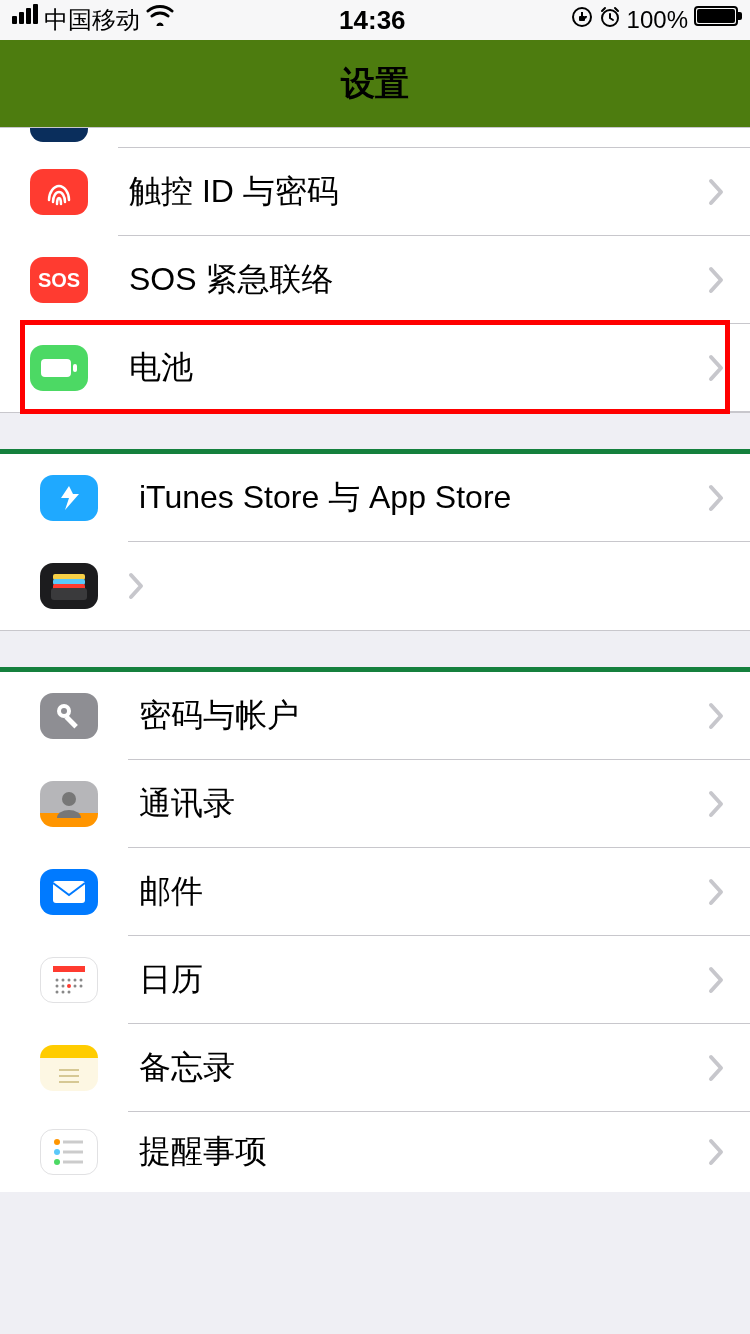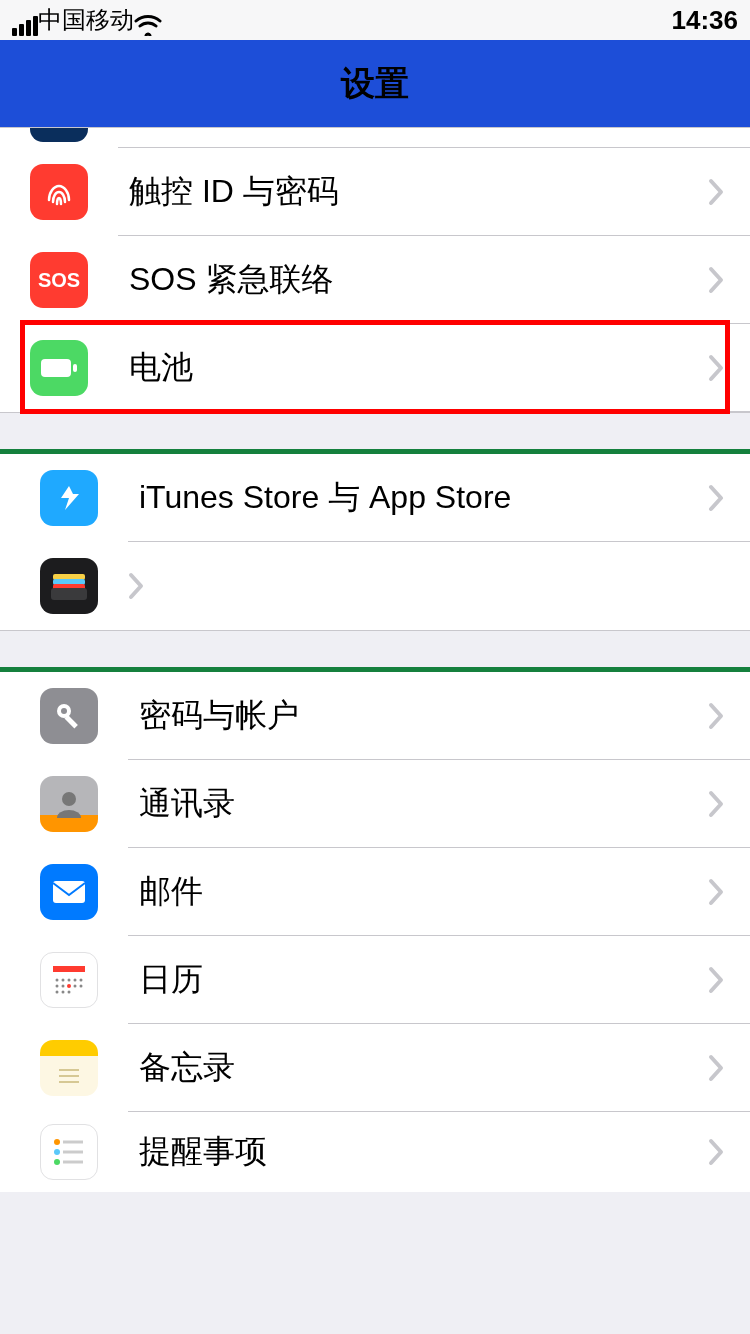--- a/index.html
+++ b/index.html
@@ -8,54 +8,54 @@
     height: 40px;
     background: #f7f7f8;
     display: flex;
     align-items: center;
     justify-content: space-between;
     padding: 0 12px;
     font-size: 24px;
     font-weight: 500;
     color: #000;
   }
-  .status-left, .status-right { display: flex; align-items: flex-end; }
+  .status-left, .status-right { display: flex; align-items: flex-start; gap: 6px; }
   .signal { display: flex; align-items: flex-end; gap: 2px; }
   .signal span { width: 5px; background: #000; border-radius: 1px; }
   .signal span:nth-child(1){height:8px}
   .signal span:nth-child(2){height:12px}
   .signal span:nth-child(3){height:16px}
   .signal span:nth-child(4){height:20px}
   .carrier { font-size: 24px; }
   .wifi-icon { font-size: 24px; }
   .time { font-size: 26px; font-weight:600; }
   .lock-rot { font-size:22px; }
   .alarm { font-size:22px; }
   .batt-pct { font-size:24px; }
   .batt-icon { display:inline-block; width:44px; height:20px; border:2px solid #000; border-radius:4px; position:relative; }
   .batt-icon::after { content:""; position:absolute; right:-6px; top:4px; width:4px; height:8px; background:#000; border-radius:0 2px 2px 0;}
   .batt-fill { position:absolute; left:1px; top:1px; bottom:1px; right:1px; background:#000; border-radius:2px;}
   .nav-bar {
     height: 88px;
-    background: #1d4ed8;
+    background: #4d7c0f;
     border-bottom: 1px solid #c8c7cc;
     display:flex; align-items:center; justify-content:center;
     font-size: 34px; font-weight:600;
   }
   .content { background:#efeff4; }
   .group { background:#fff; margin-bottom: 36px; }
   .group.first { margin-top:0; }
   .row {
     display:flex; align-items:center;
     height: 88px;
     padding-left: 30px;
     position:relative;
   }
   .row .icon-wrap {
-    width:58px; height:56px; border-radius:13px;
+    width:58px; height:46px; border-radius:13px;
     display:flex; align-items:center; justify-content:center;
     flex-shrink:0;
     margin-right: 30px;
     color:#fff;
     font-weight:700;
   }
   .row .label {
     font-size: 32px;
     flex:1;
     color:#000;
@@ -116,20 +116,39 @@
         <span></span>
       </span>
     <span class="carrier">中国移动</span>
     <span class="wifi-icon">
       <svg width="28" height="22" viewBox="0 0 28 22">
           <path d="M14 20 a2 2 0 1 0 0.001 0 M6 12 a12 12 0 0 1 16 0 M2 7 a18 18 0 0 1 24 0" stroke="#000" stroke-width="3" fill="none" stroke-linecap="round"></path>
         </svg>
     </span>
   </div>
   <div class="time">14:36</div>
+  <div class="status-right">
+    <span class="lock-rot">
+      <svg width="22" height="22" viewBox="0 0 22 22">
+          <circle cx="11" cy="11" r="9" stroke="#000" stroke-width="2" fill="none"></circle>
+          <path d="M11 6 v4 a2 2 0 0 0 4 0" stroke="#000" stroke-width="2" fill="none"></path>
+          <rect x="8" y="10" width="6" height="5" rx="1" fill="#000"></rect>
+        </svg>
+    </span>
+    <span class="alarm">
+      <svg width="22" height="22" viewBox="0 0 22 22">
+          <circle cx="11" cy="12" r="8" stroke="#000" stroke-width="2" fill="none"></circle>
+          <path d="M11 8 v4 l3 2 M3 5 l3-3 M19 5 l-3-3" stroke="#000" stroke-width="2" fill="none" stroke-linecap="round"></path>
+        </svg>
+    </span>
+    <span class="batt-pct">100%</span>
+    <span class="batt-icon">
+        <span class="batt-fill"></span>
+      </span>
+  </div>
 </div>
 
 <div class="nav-bar">
   <span>设置</span>
 </div>
 
 <div class="content" style="position:relative;">
 
   <div class="group first group-bottom-border">
     <div class="partial-row">

